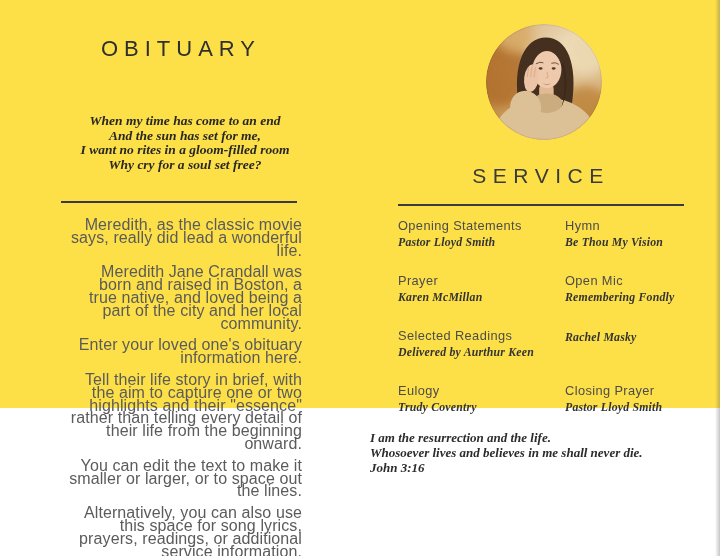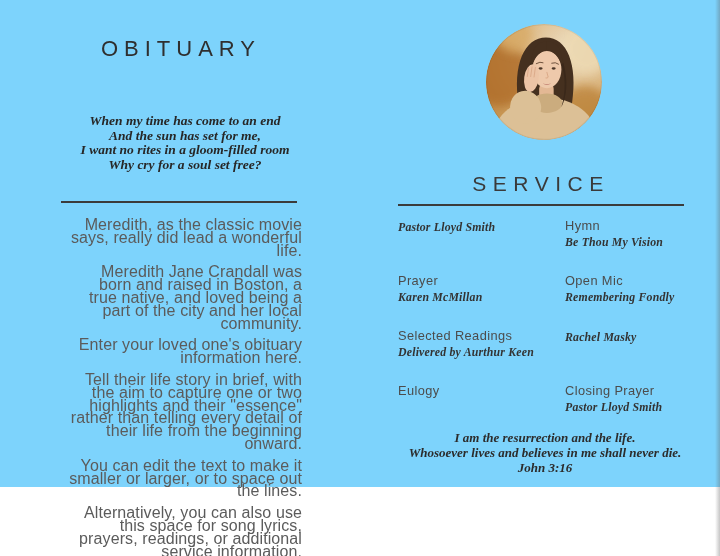--- a/index.html
+++ b/index.html
@@ -1,19 +1,19 @@
 <!DOCTYPE html>
 <html><head>
 <meta charset="utf-8">
 <style>
   * { margin:0; padding:0; box-sizing:border-box; }
   html,body { width:720px; height:556px; background:#ffffff; overflow:hidden; }
   body { font-family:"Liberation Sans", sans-serif; position:relative; }
 
-  .spread { position:relative; width:720px; height:487px; background:#7dd3fc; }
+  .spread { position:relative; width:720px; height:408px; background:#fde047; }
   .page { position:absolute; top:0; width:360px; height:556px; }
   .page-left { left:0; }
   .page-right { left:360px; }
 
   .edge-shade { position:absolute; top:0; right:0; width:5px; height:556px;
     background:linear-gradient(to right, rgba(0,0,0,0) 0%, rgba(90,90,90,0.35) 100%); }
 
   
   .obituary-title { position:absolute; top:36px; left:55px; width:252px; text-align:center;
     font-size:22px; letter-spacing:6px; color:#2f2f2f; font-weight:500; }
@@ -29,32 +29,32 @@
     font-size:16px; line-height:12.8px; color:#5b5b5b; letter-spacing:0.1px;text-align:right; }
   .left-body p { margin-bottom:9px; }
 
   
   .photo-wrap { position:absolute; top:24px; left:126px; width:116px; height:116px;
     border-radius:50%; overflow:hidden; }
   .photo-wrap svg { display:block; width:116px; height:116px; }
 
   .order-eyebrow { position:absolute; top:162px; left:38px; width:286px; text-align:center;
     font-size:8px; letter-spacing:2.6px; color:#4a4a4a; font-weight:700; }
-  .service-heading { position:absolute; top:172px; left:38px; width:286px; text-align:center;
+  .service-heading { position:absolute; top:164px; left:38px; width:286px; text-align:center;
     font-size:21px; letter-spacing:6.5px; color:#3a3a3a; font-weight:500; }
   .rule-right { top:204px; left:38px; width:286px; }
 
   .service-grid { position:absolute; top:218px; left:38px; width:294px;
     display:grid; grid-template-columns:167px 1fr; row-gap:23px; }
   .service-item { min-height:30px; }
   .item-title { font-size:12.8px; color:#4c4c4c; letter-spacing:0.4px; font-weight:500; }
   .item-detail { margin-top:2px; font-family:"Liberation Serif", serif; font-style:italic;
     font-weight:700; font-size:11.8px; color:#333333; letter-spacing:0.2px; }
 
-  .quote { position:absolute; top:430px; left:10px; width:350px; text-align:center;
+  .quote { position:absolute; top:430px; left:10px; width:350px; text-align:left;
     font-family:"Liberation Serif", serif; font-style:italic; font-weight:700;
     font-size:13px; line-height:15px; color:#2c2c2c; }
 </style>
 </head>
 <body>
 
 <div class="spread">
 
   <div class="page page-left">
     <div class="obituary-title">OBITUARY</div>
@@ -132,20 +132,21 @@
           <circle cx="60" cy="60" r="59.4" fill="none" stroke="rgba(0,0,0,0.07)" stroke-width="1.2"></circle>
         </g>
       </svg>
     </div>
 
     <div class="service-heading">SERVICE</div>
     <div class="rule rule-right"></div>
 
     <div class="service-grid">
       <div class="service-item">
+        <div class="item-title">Opening Statements</div>
         <div class="item-detail">Pastor Lloyd Smith</div>
       </div>
       <div class="service-item">
         <div class="item-title">Hymn</div>
         <div class="item-detail">Be Thou My Vision</div>
       </div>
       <div class="service-item">
         <div class="item-title">Prayer</div>
         <div class="item-detail">Karen McMillan</div>
       </div>
@@ -155,20 +156,21 @@
       </div>
       <div class="service-item">
         <div class="item-title">Selected Readings</div>
         <div class="item-detail">Delivered by Aurthur Keen</div>
       </div>
       <div class="service-item">
         <div class="item-detail">Rachel Masky</div>
       </div>
       <div class="service-item">
         <div class="item-title">Eulogy</div>
+        <div class="item-detail">Trudy Coventry</div>
       </div>
       <div class="service-item">
         <div class="item-title">Closing Prayer</div>
         <div class="item-detail">Pastor Lloyd Smith</div>
       </div>
     </div>
 
     <div class="quote">
       <div>I am the resurrection and the life.</div>
       <div>Whosoever lives and believes in me shall never die.</div>

